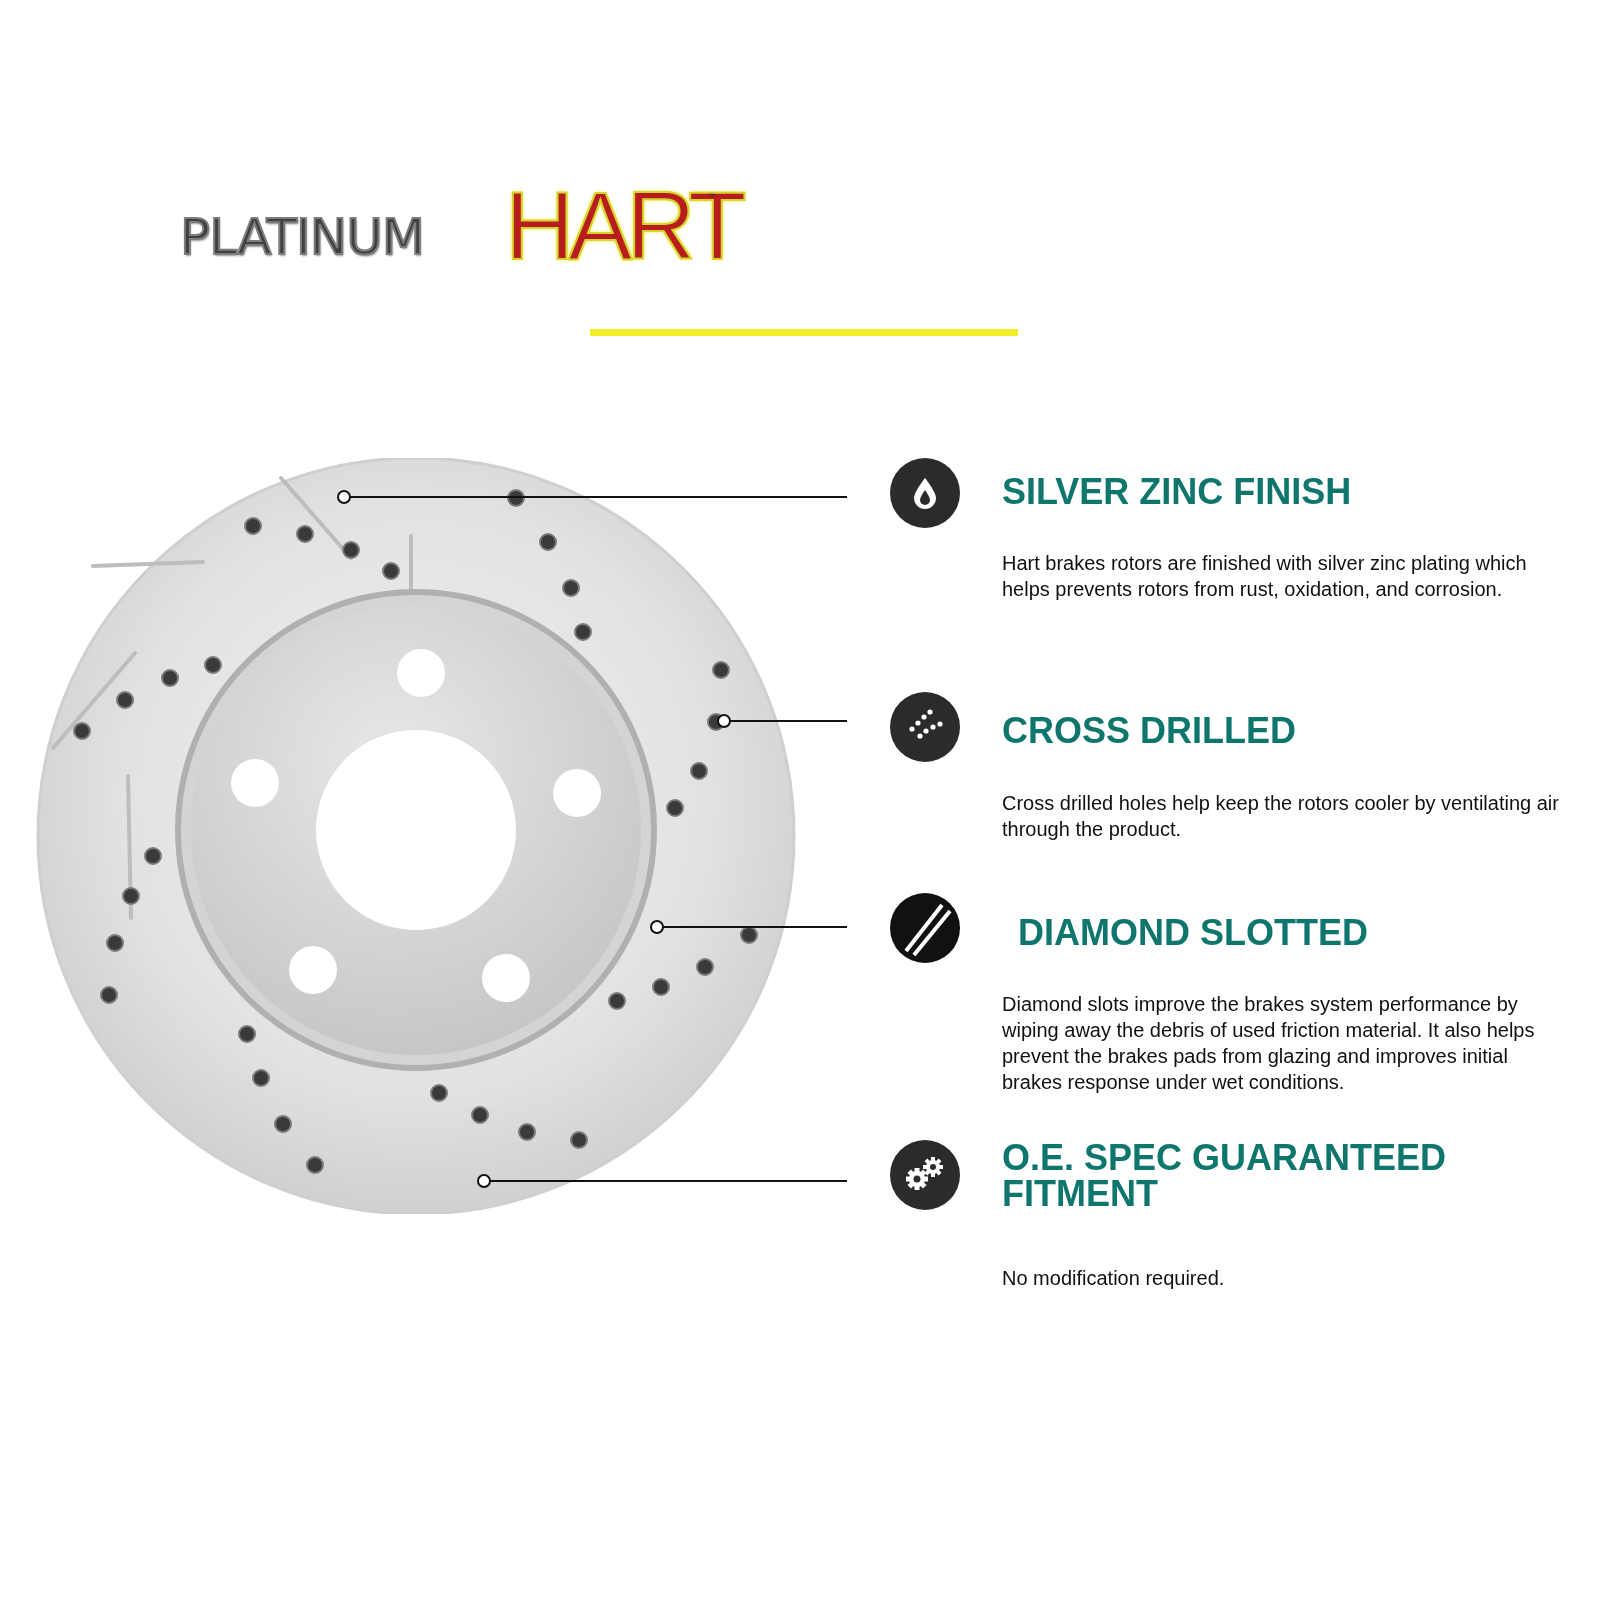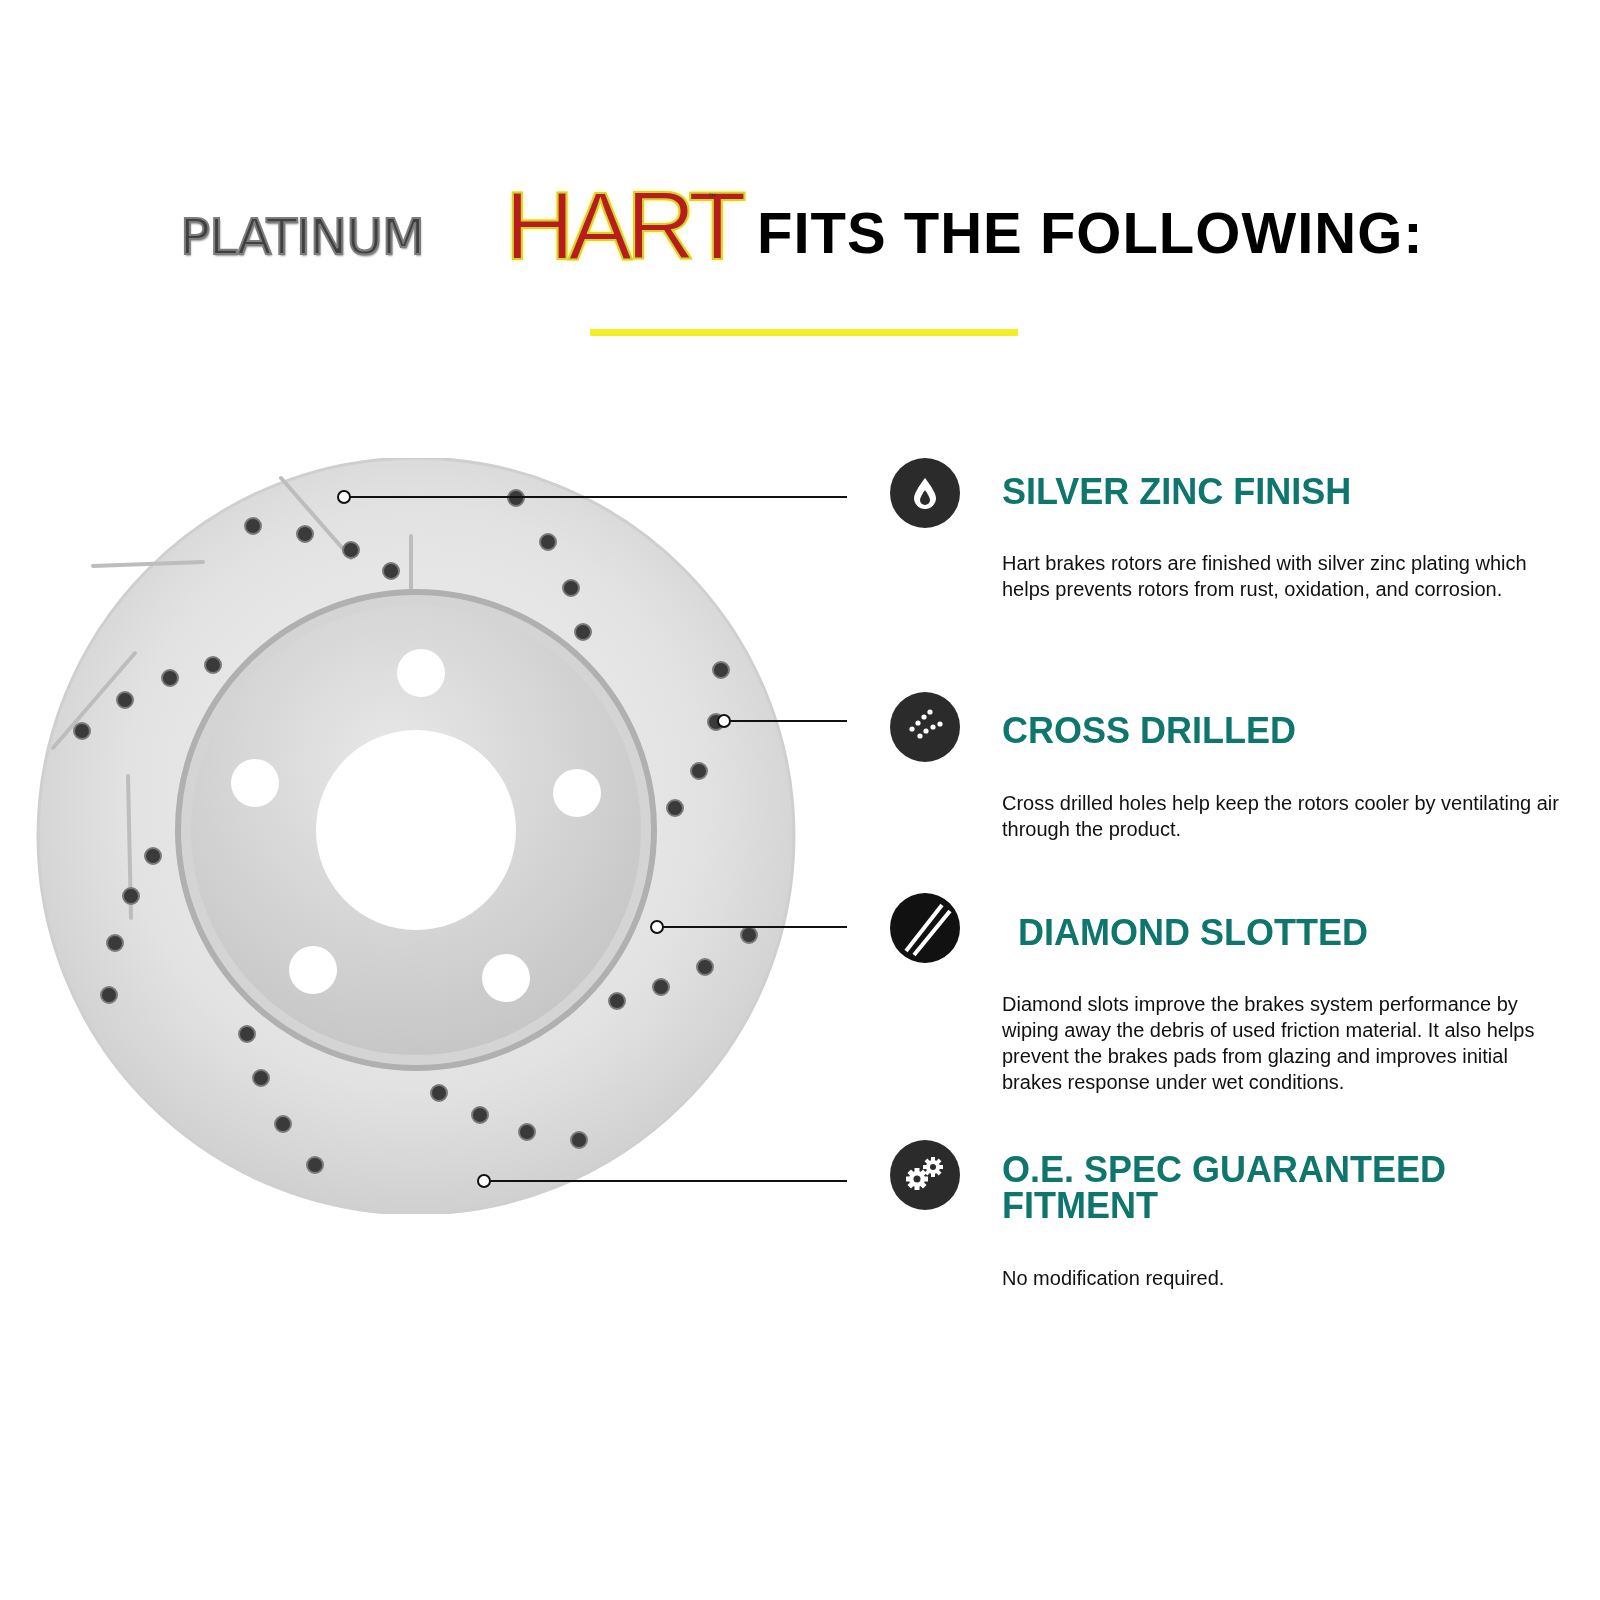--- a/index.html
+++ b/index.html
@@ -20,21 +20,20 @@
   .feature-title { position:absolute; left:112px; font-family:"Liberation Sans", sans-serif; font-weight:bold; font-size:36px; color:#0f766e; line-height:36px; white-space:nowrap; }
   .feature-desc { position:absolute; left:112px; width:560px; font-family:"Liberation Sans", sans-serif; font-size:20px; line-height:26px; color:#111;margin-top:39px; }
 </style>
 </head>
 <body>
 
 <div class="header">
   <div class="logo-platinum">PLATINUM</div>
   <div class="logo-hart">HART</div>
   <div class="logo-tm">™</div>
-  <div class="title">FITS THE FOLLOWING:</div>
 </div>
 <div class="divider"></div>
 
 <div class="rotor-wrap">
   <svg width="766" height="756" viewBox="0 0 766 756">
     <defs>
       <radialGradient id="disc" cx="50%" cy="45%" r="55%">
         <stop offset="0%" stop-color="#f2f2f2"></stop>
         <stop offset="70%" stop-color="#e2e2e2"></stop>
         <stop offset="100%" stop-color="#d0d0d0"></stop>
@@ -174,15 +173,15 @@
           <g>
             <rect x="-2" y="-10" width="4" height="20"></rect>
             <rect x="-10" y="-2" width="20" height="4"></rect>
             <rect x="-2" y="-10" width="4" height="20" transform="rotate(45)"></rect>
             <rect x="-2" y="-10" width="4" height="20" transform="rotate(-45)"></rect>
           </g>
           <circle r="3" fill="#2b2b2b"></circle>
         </g>
     </svg>
   </div>
-  <div class="feature-title" style="top:12px; width:460px; white-space:normal;">O.E. SPEC GUARANTEED FITMENT</div>
+  <div class="feature-title" style="top:0; width:460px; white-space:normal;">O.E. SPEC GUARANTEED FITMENT</div>
   <div class="feature-desc" style="top:86px;">No modification required.</div>
 </div>
 
 </body></html>

